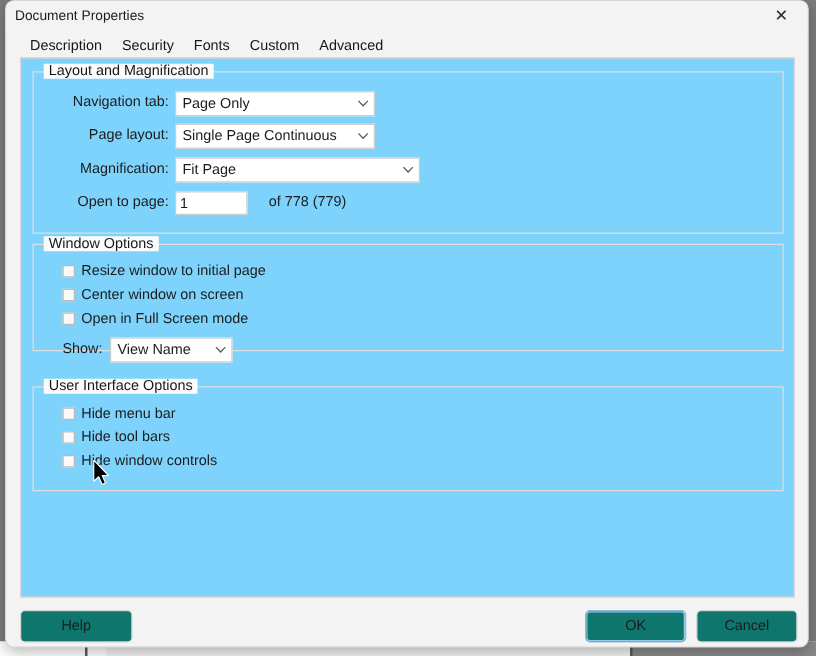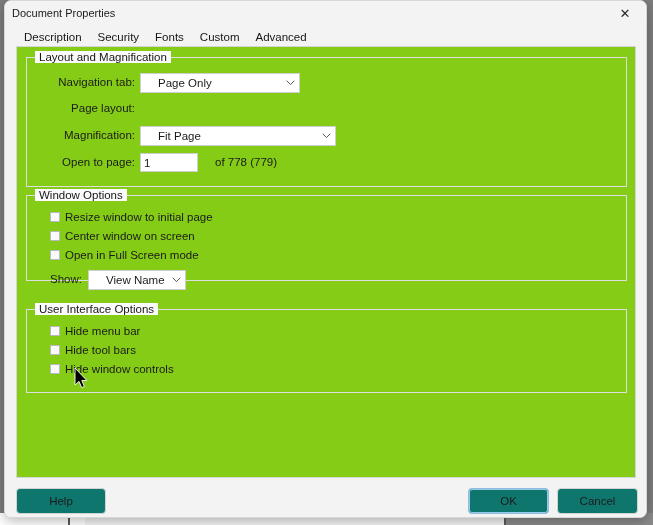--- a/index.html
+++ b/index.html
@@ -140,21 +140,21 @@
     z-index: 3;
   }
 
   
   #tab-page {
     position: absolute;
     left: 11px;
     top: 45px;
     width: 620px;
     height: 432px;
-    background: #84cc16;
+    background: #7dd3fc;
     border: 1px solid #d5d5d5;
     box-sizing: border-box;
   }
 
   
   .group-box {
     position: absolute;
     border: 1px solid #dedede;
     background: transparent;
     box-sizing: border-box;
@@ -185,21 +185,20 @@
 
   .combo {
     position: absolute;
     height: 20px;
     background: #ffffff;
     border: 1px solid #cfcfcf;
     box-sizing: border-box;
     cursor: default;
     display: flex;
     align-items: center;
-    padding-left: 12px;
   }
   .combo-value {
     flex: 1;
     padding-left: 5px;
     font-size: 11.5px;
     color: #1b1b1b;
     white-space: nowrap;
     overflow: hidden;
   }
   .combo-arrow {
@@ -328,20 +327,28 @@
       <div class="combo" style="left:113px; top:15px; width:160px;">
         <span class="combo-value">Page Only</span>
         <span class="combo-arrow">
           <svg width="9" height="6" viewBox="0 0 9 6">
               <path d="M0.7 0.7 L4.5 4.6 L8.3 0.7" fill="none" stroke="#585858" stroke-width="1"></path>
             </svg>
         </span>
       </div>
 
       <div class="field-label" style="left:24px; top:44px; width:84px;">Page layout:</div>
+      <div class="combo" style="left:113px; top:41px; width:160px;">
+        <span class="combo-value">Single Page Continuous</span>
+        <span class="combo-arrow">
+          <svg width="9" height="6" viewBox="0 0 9 6">
+              <path d="M0.7 0.7 L4.5 4.6 L8.3 0.7" fill="none" stroke="#585858" stroke-width="1"></path>
+            </svg>
+        </span>
+      </div>
 
       <div class="field-label" style="left:24px; top:71px; width:84px;">Magnification:</div>
       <div class="combo" style="left:113px; top:68px; width:196px;">
         <span class="combo-value">Fit Page</span>
         <span class="combo-arrow">
           <svg width="9" height="6" viewBox="0 0 9 6">
               <path d="M0.7 0.7 L4.5 4.6 L8.3 0.7" fill="none" stroke="#585858" stroke-width="1"></path>
             </svg>
         </span>
       </div>

